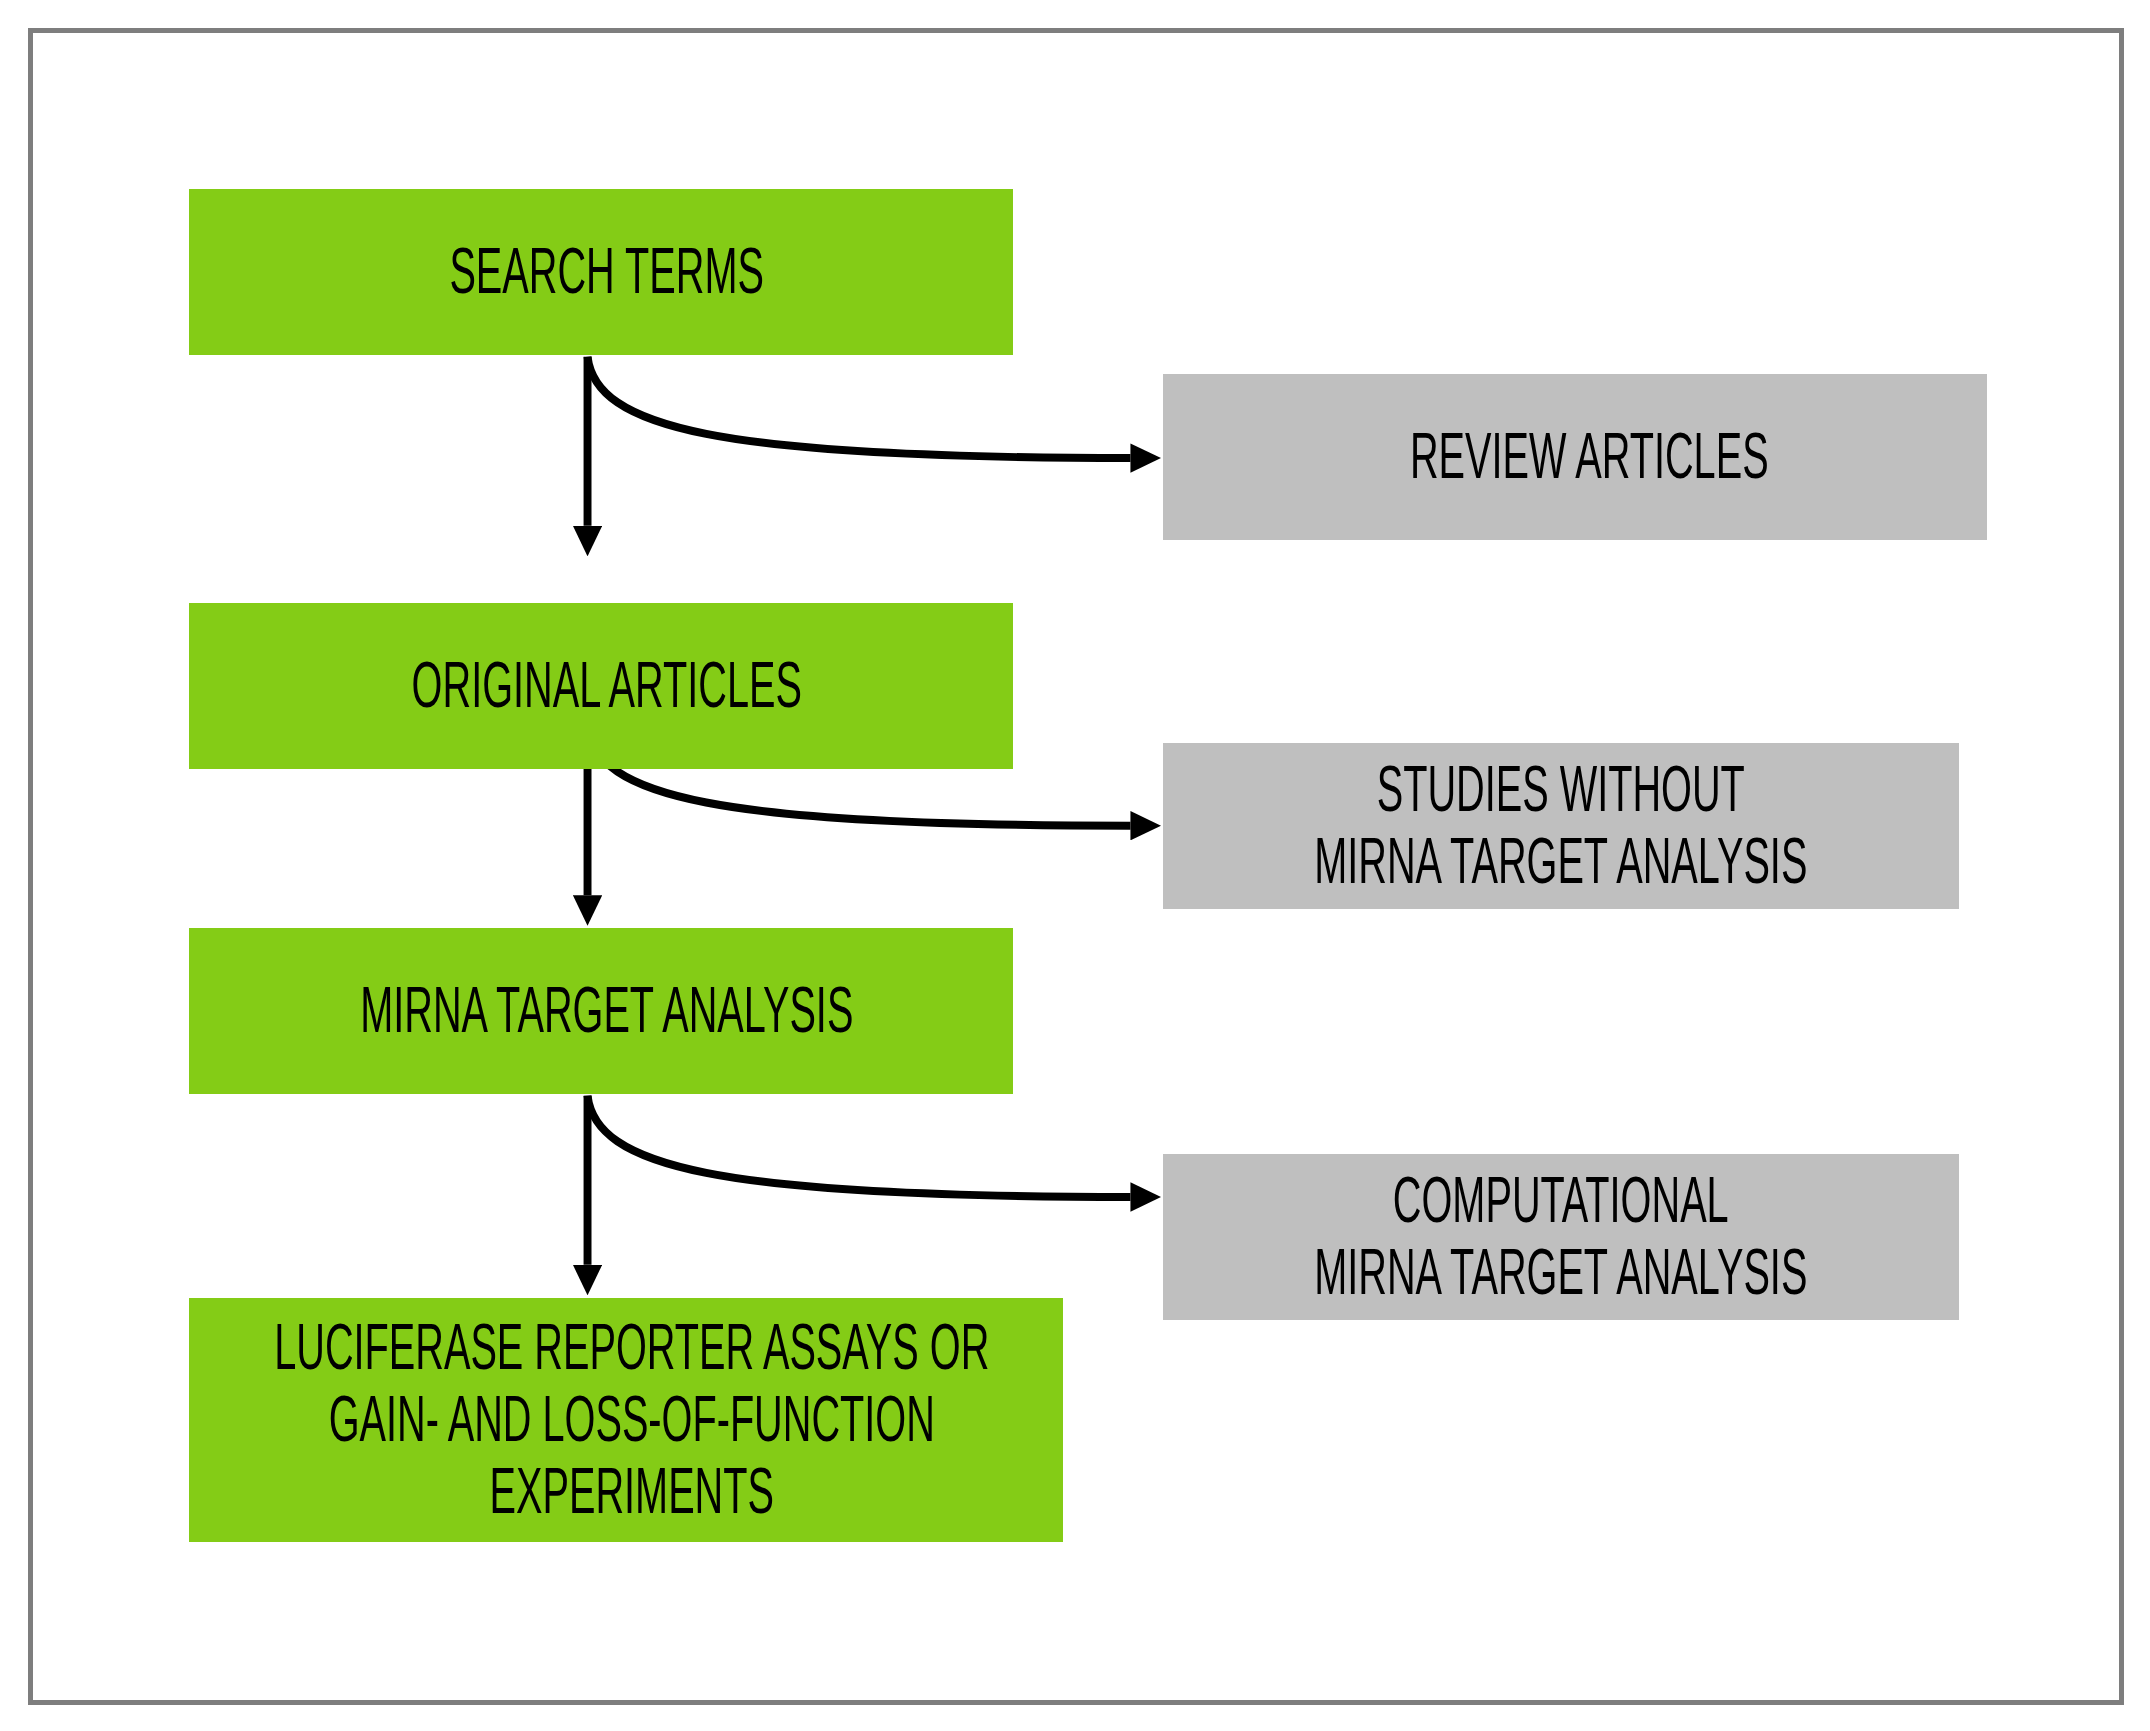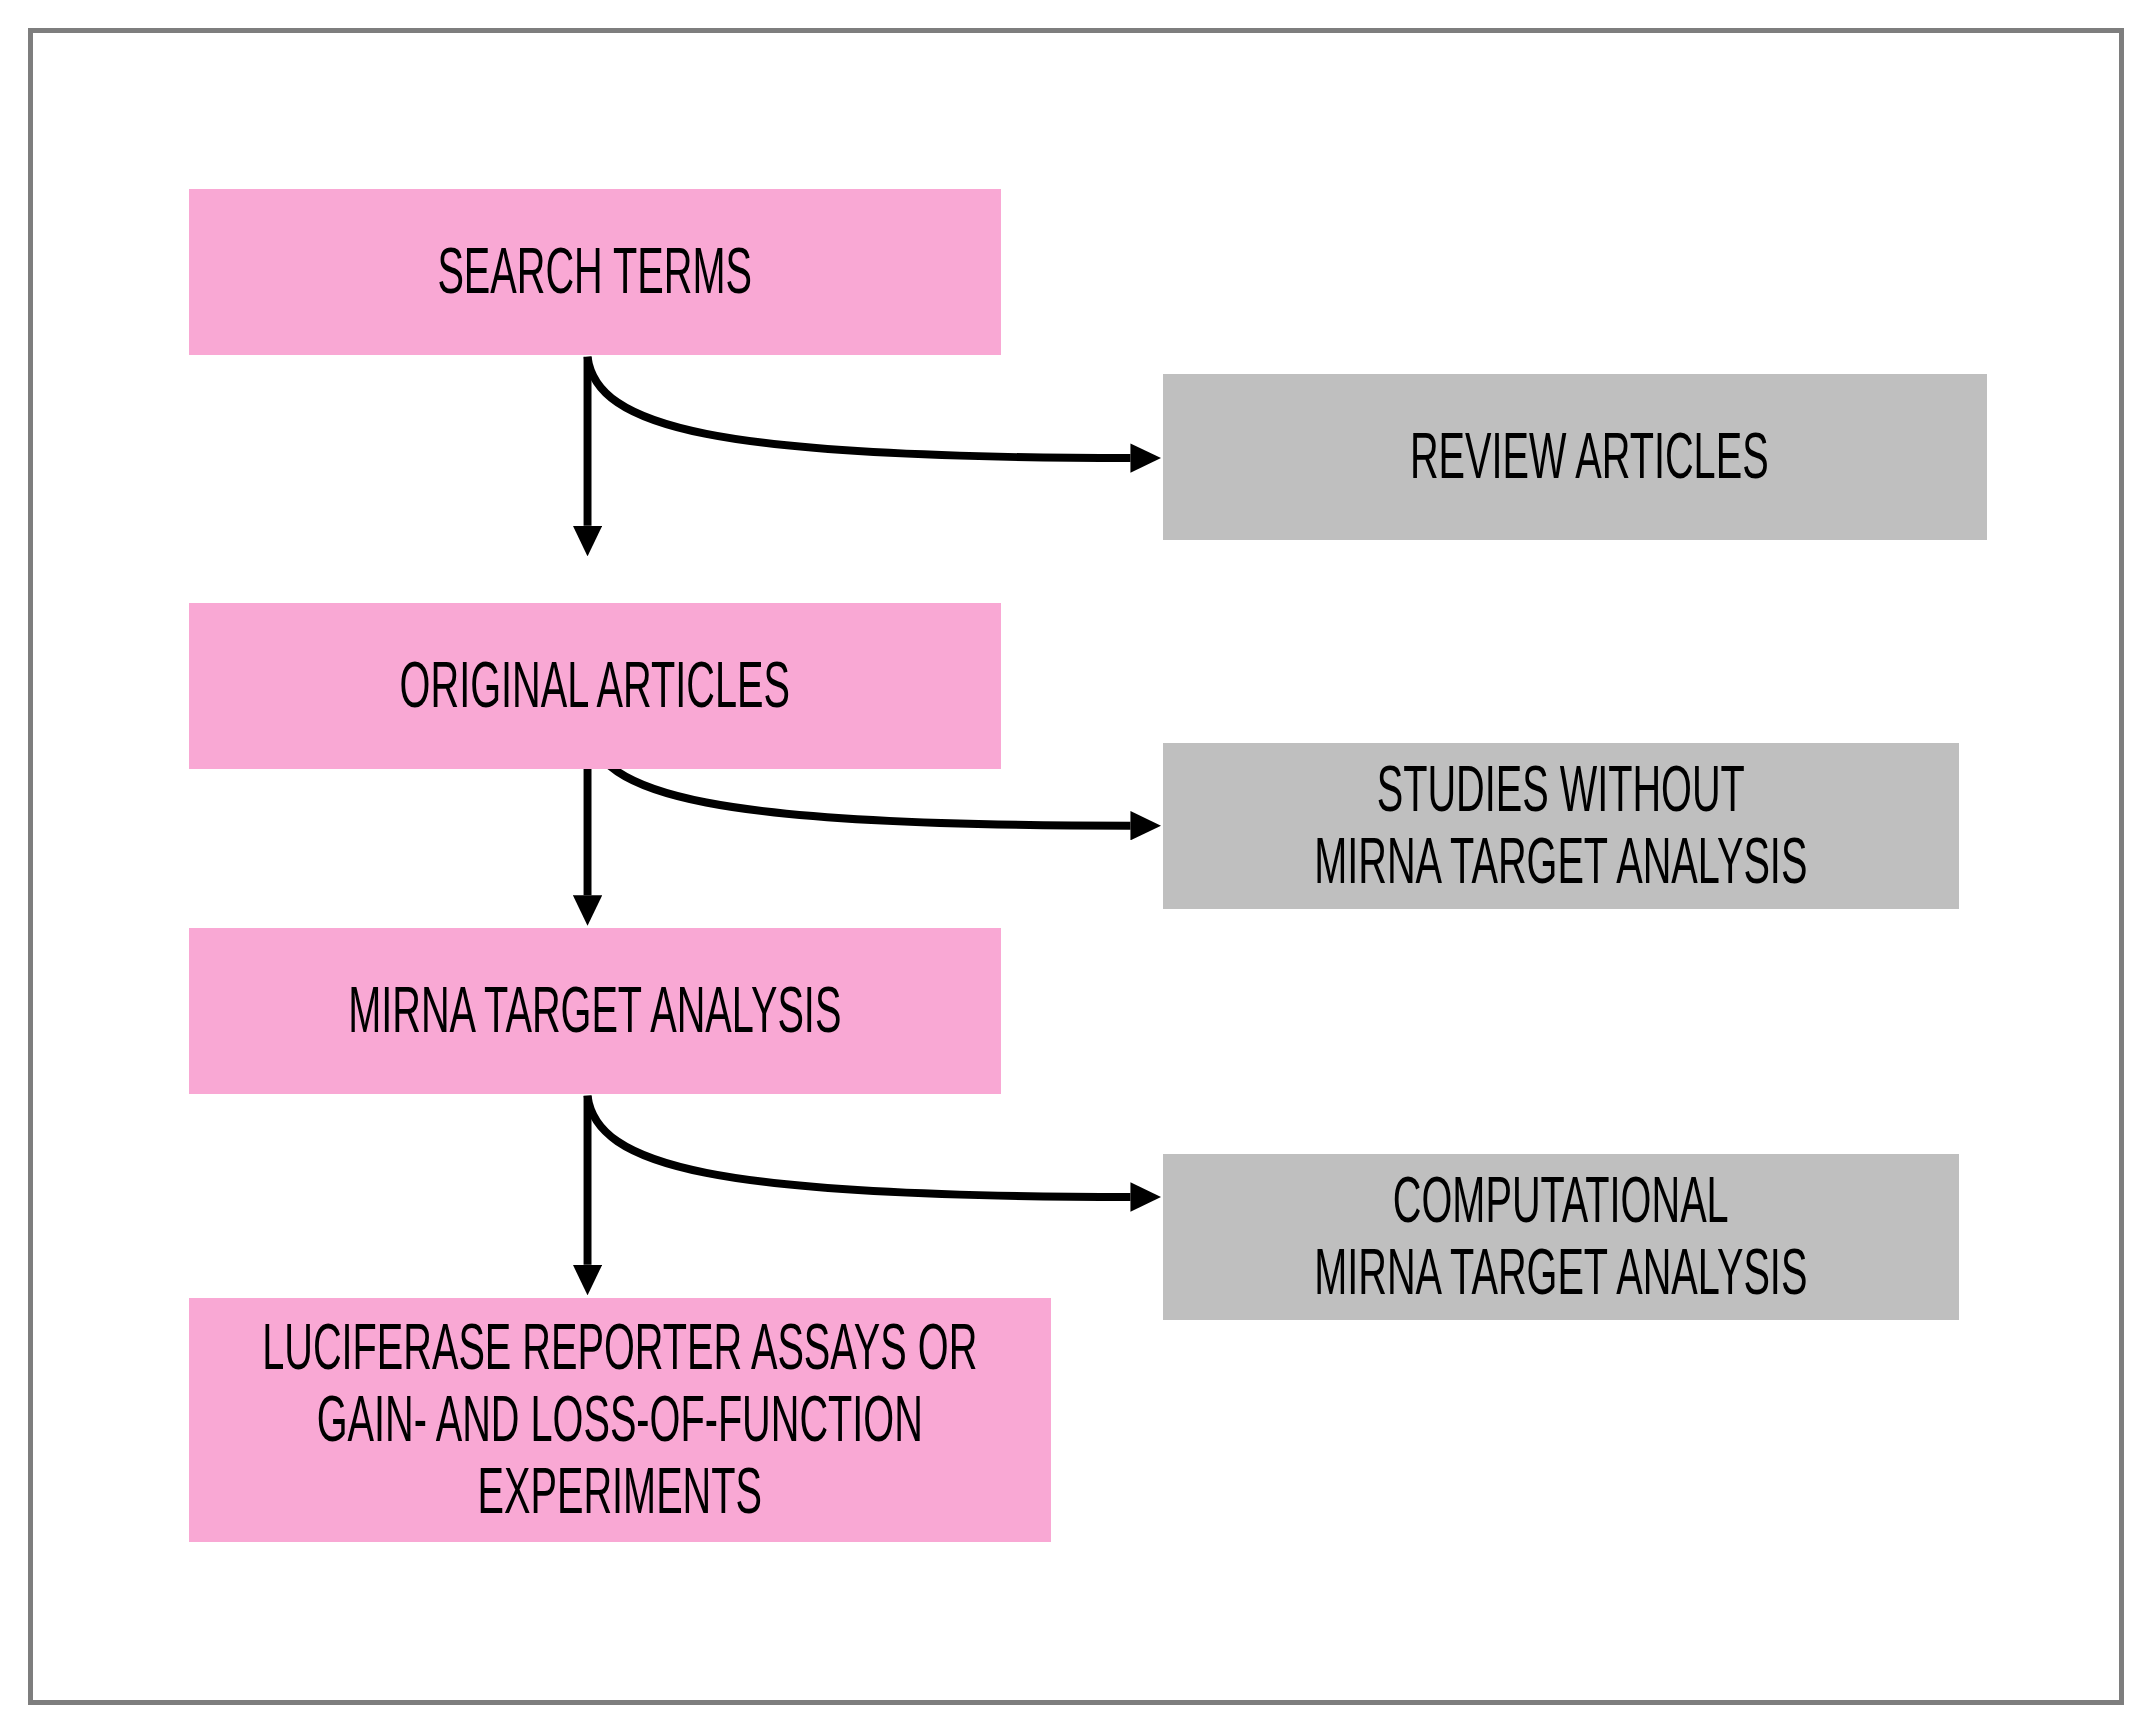--- a/index.html
+++ b/index.html
@@ -35,21 +35,21 @@
   .flow-box .box-text {
     font-size: 64px;
     line-height: 1.12;
     font-weight: 400;
     color: #000000;
     white-space: nowrap;
     transform: scaleX(0.62);
     transform-origin: center center;
   }
   .flow-box .box-text span { display: block; }
-  .process { background: #f9a8d4; }
+  .process { background: #84cc16; padding-left: 12px; }
   .excluded { background: #BFBFBF; }
 
   .box-search   { left: 189px;  top: 189px;  width: 812px; height: 166px; }
   .box-original { left: 189px;  top: 559px;  width: 812px; height: 166px; margin-top: 44px; }
   .box-mirna    { left: 189px;  top: 928px; width: 812px; height: 166px; }
   .box-lucif    { left: 189px;  top: 1298px; width: 862px; height: 244px; }
 
   .box-review   { left: 1163px; top: 374px;  width: 796px; height: 166px; padding-left: 28px; }
   .box-studies  { left: 1163px; top: 743px; width: 796px; height: 166px; justify-content: center; }
   .box-comput   { left: 1163px; top: 1114px; width: 796px; height: 166px; margin-top: 40px; }

